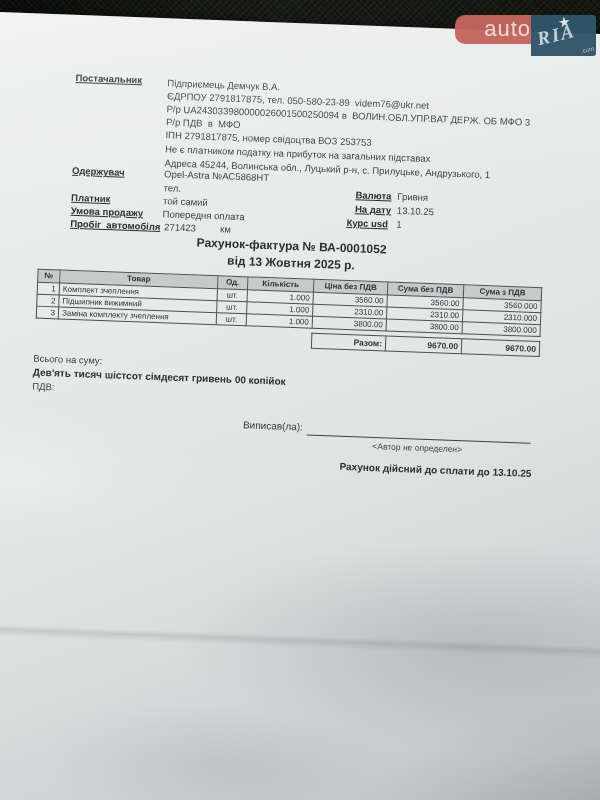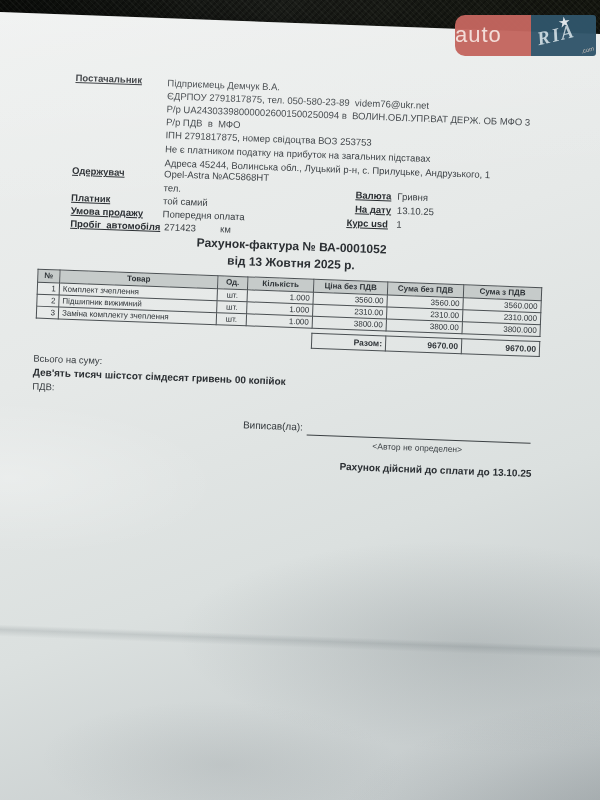--- a/index.html
+++ b/index.html
@@ -50,22 +50,22 @@
   .c-num{text-align:right;}
   .c-center{text-align:center;}
   .c-right{text-align:right;}
   .totals-row td{border:none;}
   .totals-row td.boxed{border:1px solid #4b5053;font-weight:bold;text-align:right;height:14px;font-size:8.5px;}
   .totals-gap td{border:none;height:4px;background:transparent;}
   .underline-rule{position:absolute;height:1px;background:#3c4144;}
   
   .logo{position:absolute;left:455px;top:15px;width:141px;height:41px;display:flex;opacity:0.96;}
   .logo-auto{
-    width:76px;height:41px;background:#c4665f;border-radius:10px 0 0 10px;
-    display:flex;align-items:center;justify-content:flex-start;
+    width:76px;height:29px;background:#c4665f;border-radius:10px 0 0 10px;
+    display:flex;align-items:center;justify-content:flex-end;
   }
   .logo-auto span{color:#f4ddd8;font-size:22px;letter-spacing:1px;line-height:1;padding-bottom:2px;}
   .logo-ria{position:relative;width:65px;height:41px;background:#30556a;border-radius:0 3px 3px 0;overflow:hidden;}
   .logo-star{position:absolute;left:27px;top:-1px;font-size:14px;color:#e9eff3;transform:rotate(-8deg);}
   .logo-ria-text{
     position:absolute;left:6px;top:9px;
     font-family:"Liberation Serif", serif;font-weight:bold;font-style:italic;
     font-size:19px;letter-spacing:2px;color:#c3d2da;transform:rotate(-13deg);
   }
   .logo-tld{position:absolute;right:2px;bottom:3px;font-size:6px;color:#cabfb8;transform:rotate(-13deg);}

